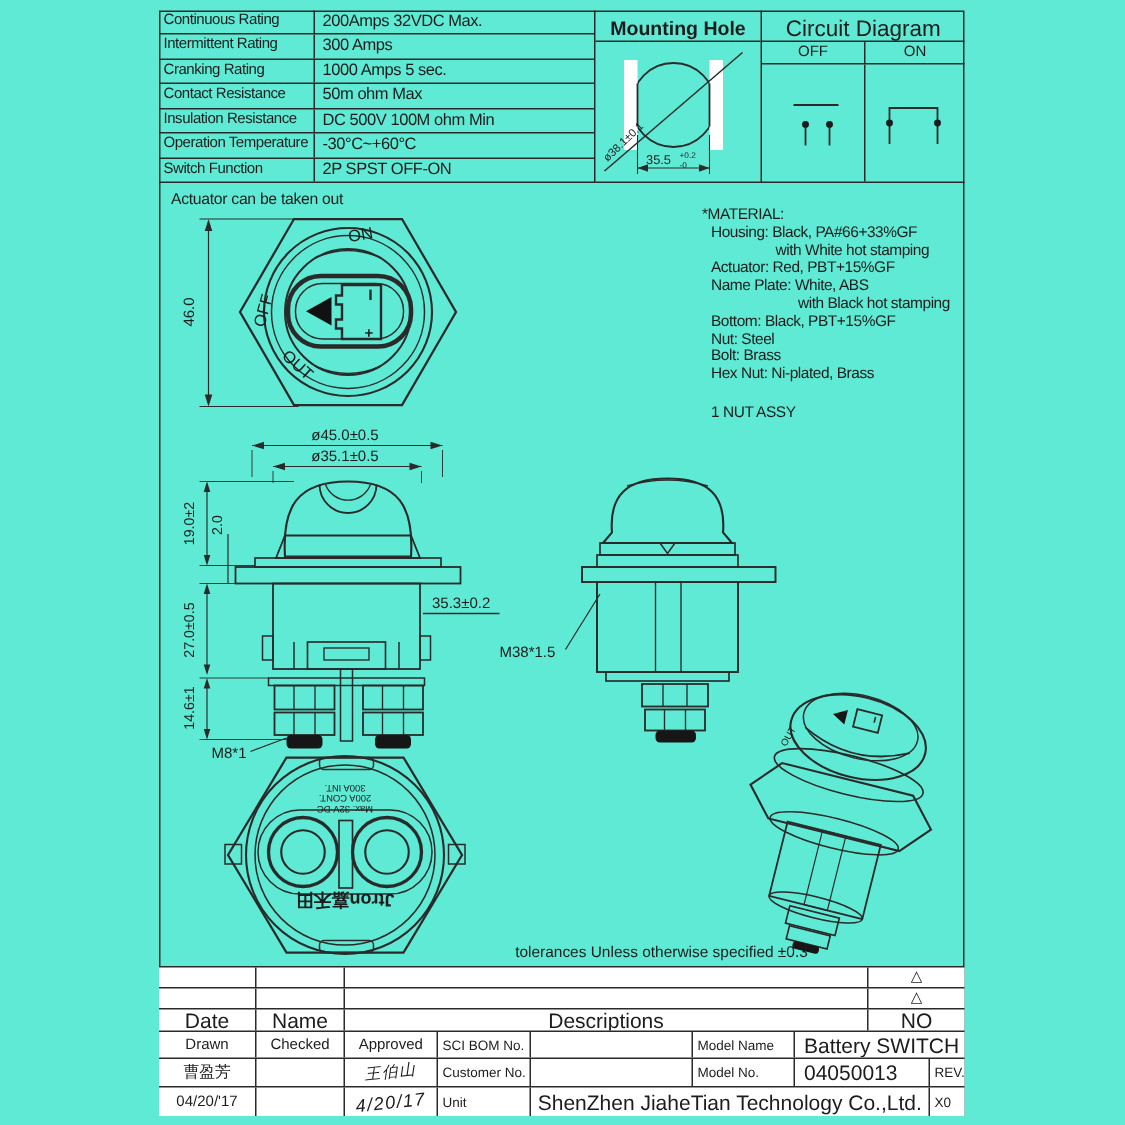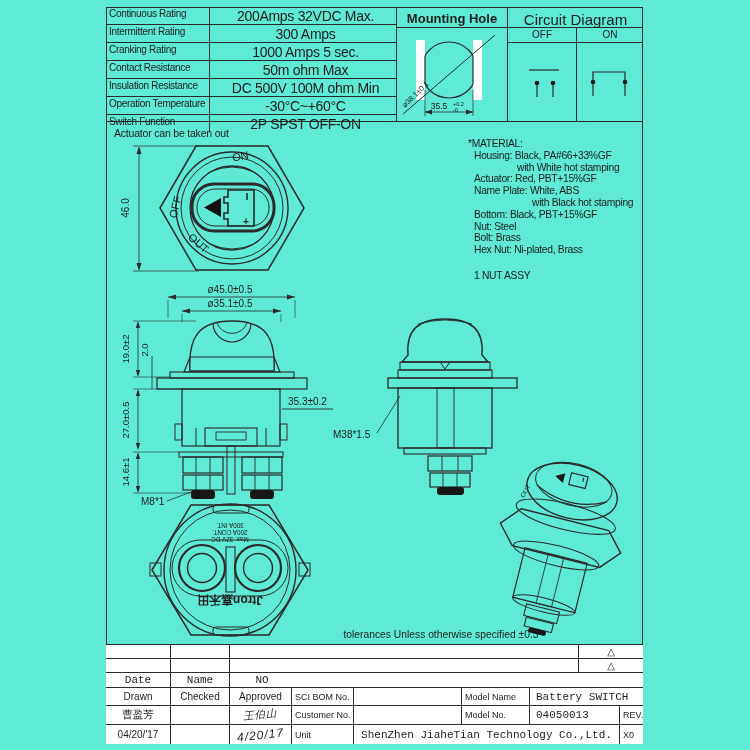--- a/index.html
+++ b/index.html
@@ -5,21 +5,21 @@
   * { margin:0; padding:0; box-sizing:border-box; }
   body { width:750px; height:750px; background:#ffffff; font-family:"Liberation Sans", sans-serif; color:#1c1c1c; }
   .sheet { position:relative; width:750px; height:750px; background:#5eead4; overflow:hidden; }
   .frame { position:absolute; left:106px; top:7px; width:537px; height:737px; border:1.5px solid #2a2a2a; }
 
   
   .spec { position:absolute; left:106px; top:7px; width:291px; height:115px; border-right:1.5px solid #2a2a2a; border-bottom:1.5px solid #2a2a2a; display:flex; flex-direction:column; }
   .spec-row { flex:1; display:flex; border-bottom:1px solid #2a2a2a; }
   .spec-row:last-child { border-bottom:none; }
   .spec-label { width:104px; border-right:1px solid #2a2a2a; font-size:10px; letter-spacing:-0.3px; padding:1px 0 0 3px; white-space:nowrap; overflow:hidden; }
-  .spec-value { flex:1; font-size:14px; letter-spacing:-0.3px; padding:1px 0 0 5px; white-space:nowrap; overflow:hidden;text-align:center; }
+  .spec-value { flex:1; font-size:11px; letter-spacing:-0.3px; padding:1px 0 0 5px; white-space:nowrap; overflow:hidden; }
 
   
   .mount { position:absolute; left:397px; top:7px; width:111px; height:115px; border-right:1.5px solid #2a2a2a; border-bottom:1.5px solid #2a2a2a; }
   .mount-title { height:21px; border-bottom:1px solid #2a2a2a; font-size:13px; text-align:center; padding-top:4px;font-weight:bold; }
 
   
   .circuit { position:absolute; left:508px; top:7px; width:135px; height:115px; border-bottom:1.5px solid #2a2a2a; }
   .circ-title { height:21px; border-bottom:1px solid #2a2a2a; font-size:15px; text-align:center; padding-top:4px; }
   .circ-sub { height:15px; display:flex; border-bottom:1px solid #2a2a2a; }
   .circ-sub div { font-size:10px; text-align:center; padding-top:1px; }
@@ -47,21 +47,21 @@
   .trow { display:flex; border-bottom:1px solid #2a2a2a; }
   .trow:last-child { border-bottom:none; }
   .tc { border-right:1px solid #2a2a2a; display:flex; align-items:center; justify-content:center; font-size:10px; white-space:nowrap; overflow:hidden; }
   .tc:last-child { border-right:none; }
   .h14 { height:14px; } .h15 { height:15px; } .h18 { height:18px; } .h19 { height:19px; }
   .w65 { width:65px; } .w59 { width:59px; } .w62 { width:62px; } .w349 { width:349px; }
   .w64 { width:64px; } .w108 { width:108px; } .w68 { width:68px; } .w113 { width:113px; }
   .w90 { width:90px; } .w23 { width:23px; } .w266 { width:266px; }
   .small-lab { font-size:9px; justify-content:flex-start; padding-left:3px; }
   .left-pad { justify-content:flex-start; padding-left:6px; }
-  .fs11 { font-size:11px;font-family:Liberation Mono, monospace; }
+  .fs11 { font-size:14px; }
   .tri { font-size:10px; line-height:10px; }
   .hand { font-style:italic; transform:rotate(-6deg); font-size:12px; letter-spacing:1px; }
   .cjk { font-size:10.5px; }
 </style>
 </head>
 <body>
 
 <div class="sheet">
   <div class="frame"></div>
 
@@ -349,20 +349,21 @@
     </div>
     <div class="trow h14">
       <div class="tc w65"></div>
         <div class="tc w59"></div>
         <div class="tc w349"></div>
       <div class="tc w64 tri">△</div>
     </div>
     <div class="trow h15">
       <div class="tc w65 fs11">Date</div>
       <div class="tc w59 fs11">Name</div>
+      <div class="tc w349 fs11">Descriptions</div>
       <div class="tc w64 fs11">NO</div>
     </div>
     <div class="trow h18">
       <div class="tc w65">Drawn</div>
       <div class="tc w59">Checked</div>
       <div class="tc w62">Approved</div>
       <div class="tc w62 small-lab">SCI BOM No.</div>
       <div class="tc w108"></div>
       <div class="tc w68 small-lab">Model Name</div>
       <div class="tc w113 fs11 left-pad">Battery SWITCH</div>

